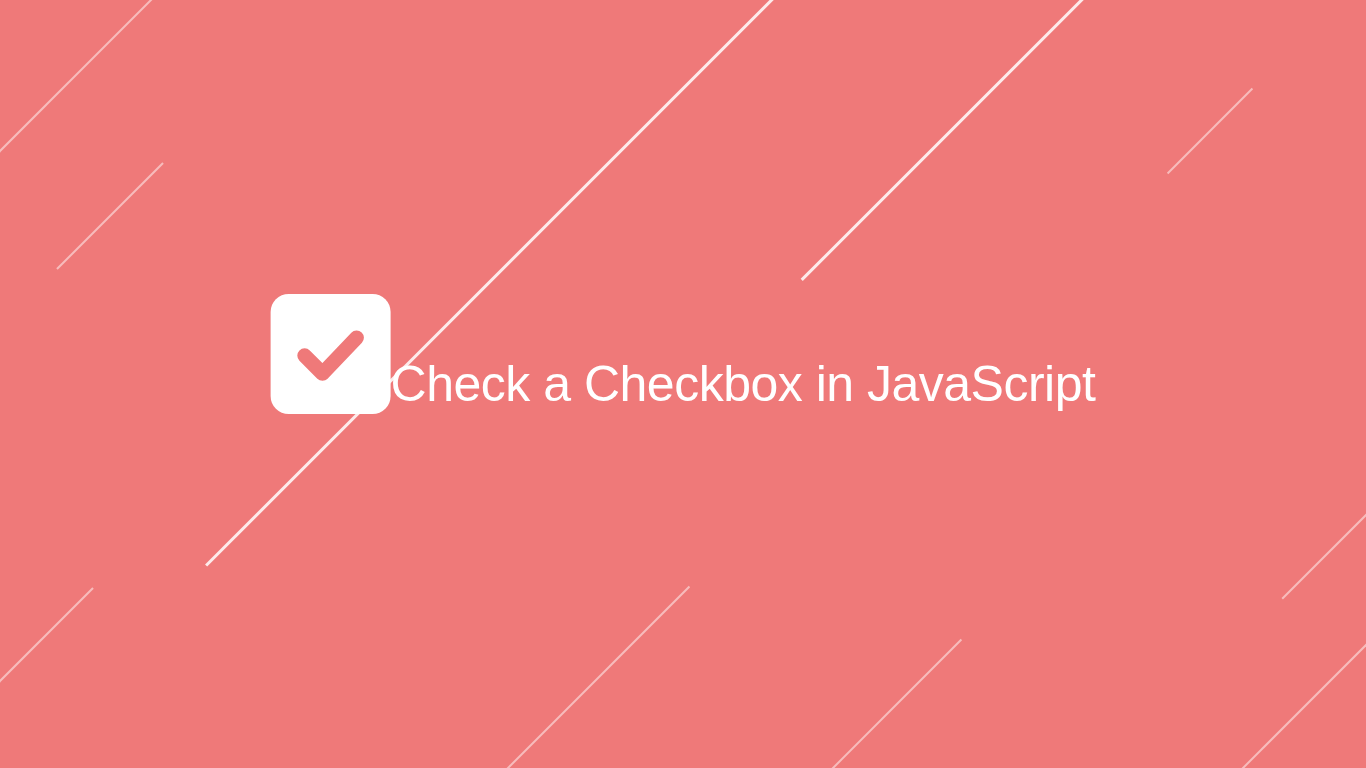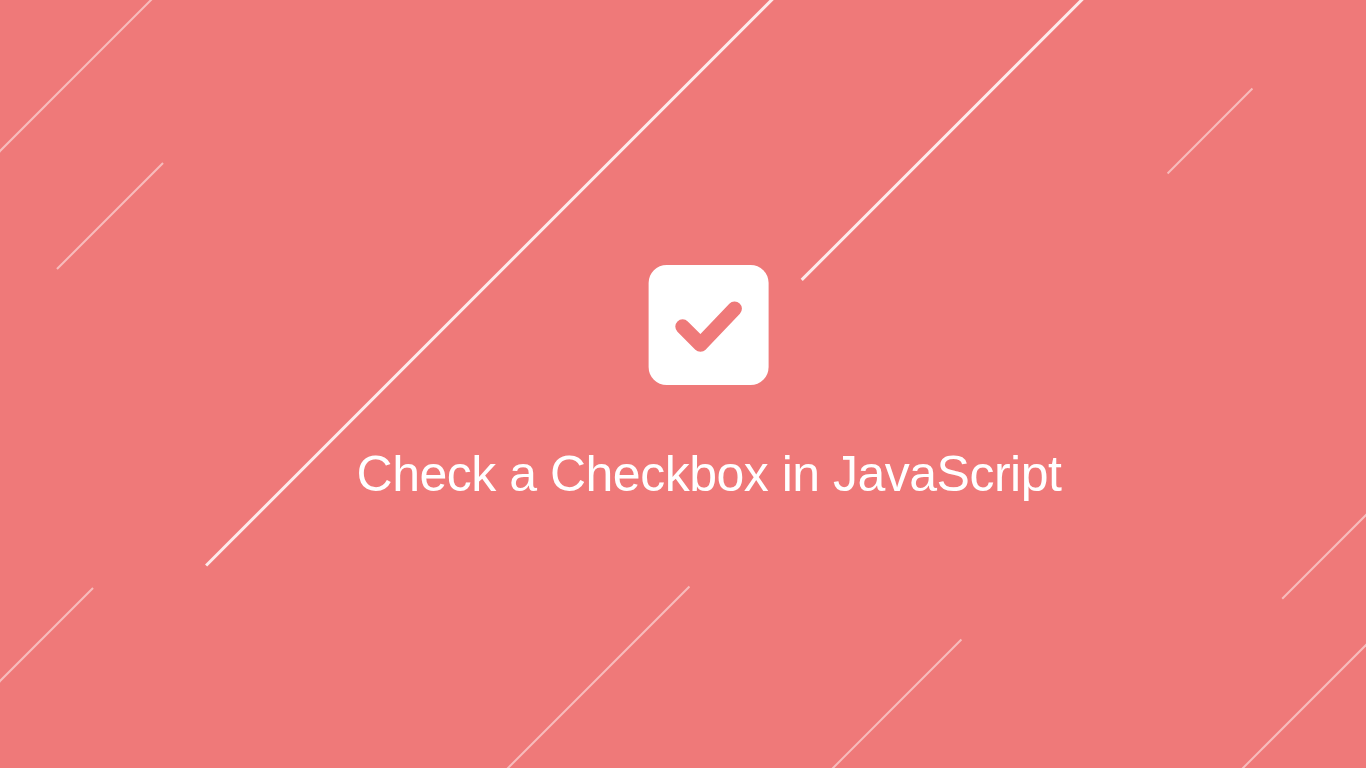--- a/index.html
+++ b/index.html
@@ -29,24 +29,23 @@
       background-color: rgba(255, 255, 255, 0.85);
       height: 2.5px;
     }
     
     .content-wrapper {
       position: absolute;
       top: 50%;
       left: 50%;
       transform: translate(-50%, -50%);
       display: flex;
-      flex-direction: column;
+      flex-direction: row;
       align-items: center;
       z-index: 10;
-      margin-left: 26px;
     }
     
     .checkbox-container {
       width: 120px;
       height: 120px;
       background-color: #ffffff;
       border-radius: 18px;
       display: flex;
       align-items: center;
       justify-content: center;

